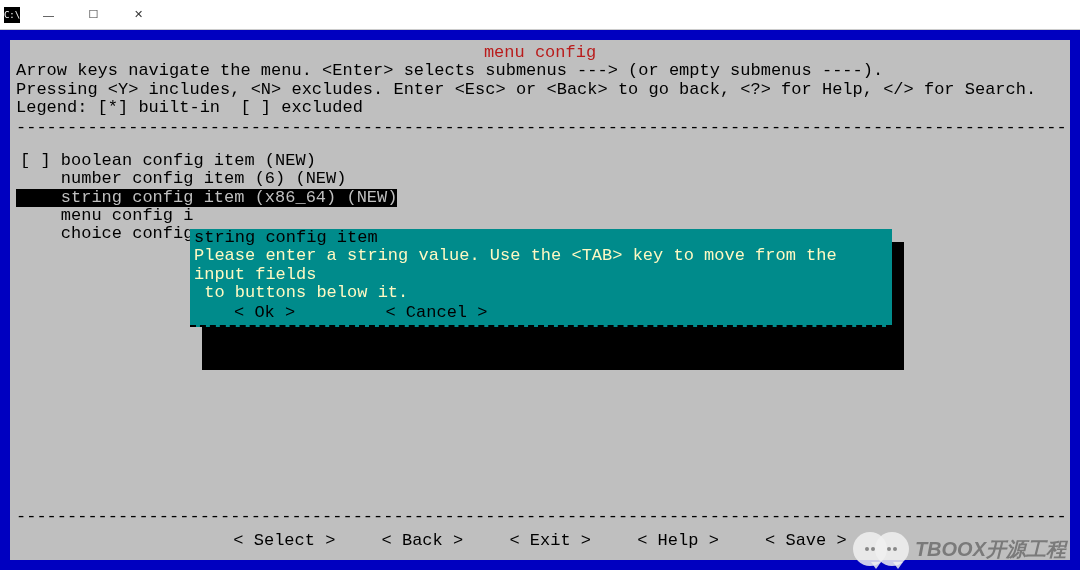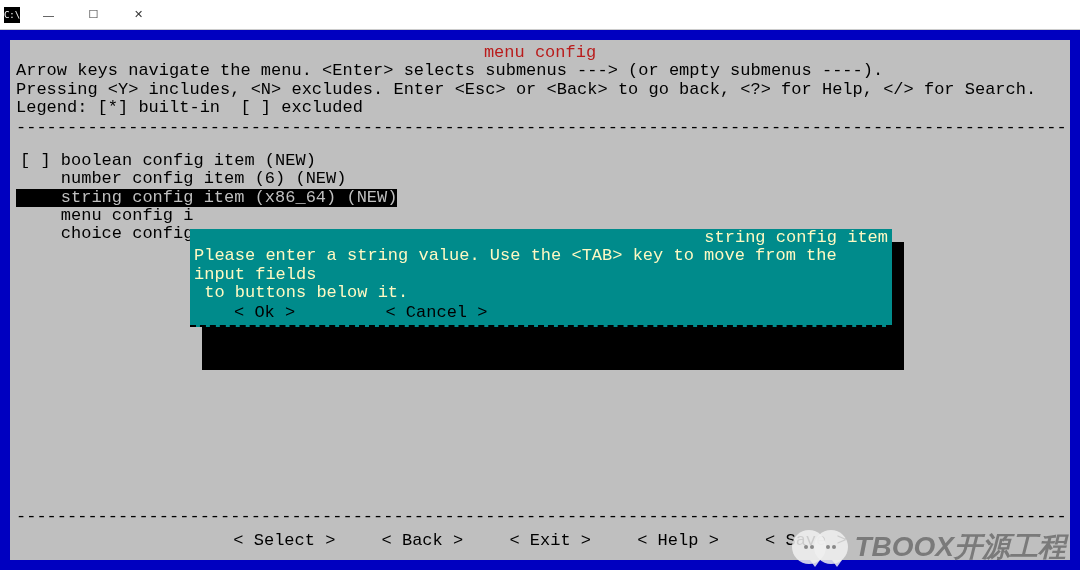--- a/index.html
+++ b/index.html
@@ -105,40 +105,40 @@
     top: 189px;
     left: 180px;
     width: 702px;
     background: #008b8b;
     color: #000;
     padding: 0px 4px 2px 4px;
     line-height: 1.08;
     border-bottom: 2px dashed #000;
   }
   .dialog-title {
-    text-align: right;
-    color: #fef9c3;
+    text-align: left;
+    color: #000000;
   }
   .dialog-body { white-space: pre-wrap; color:#fef9c3; }
   .dialog-input { color:#000; margin-top: 18px; }
   .dialog-buttons {
     text-align: left;
     margin-top: 2px;
   }
   .dialog-buttons span { margin: 0 40px; }
   
   .watermark {
     position: absolute;
     right: 14px;
     bottom: 4px;
     display: flex;
     align-items: center;
     font-family: sans-serif;
     color: #7a7a7a;
-    font-size: 28px;
+    font-size: 20px;
     font-style: italic;
     font-weight: 600;
   }
   .wm-icons { display:flex; margin-right:6px; }
   .wm-bubble {
     width: 34px; height: 34px;
     background: rgba(240,240,240,0.85);
     border-radius: 50%;
     position: relative;
     display:flex; align-items:center; justify-content:center;

